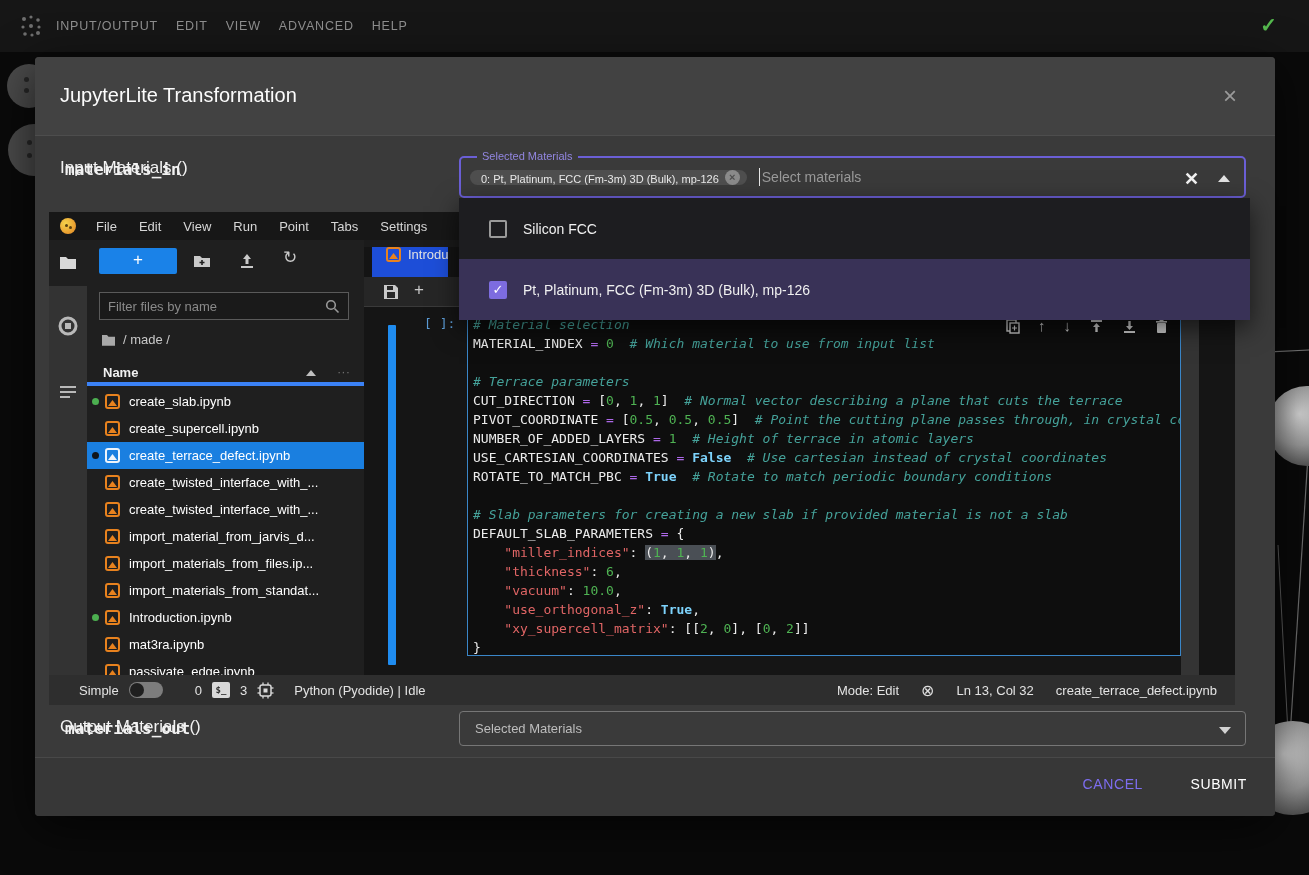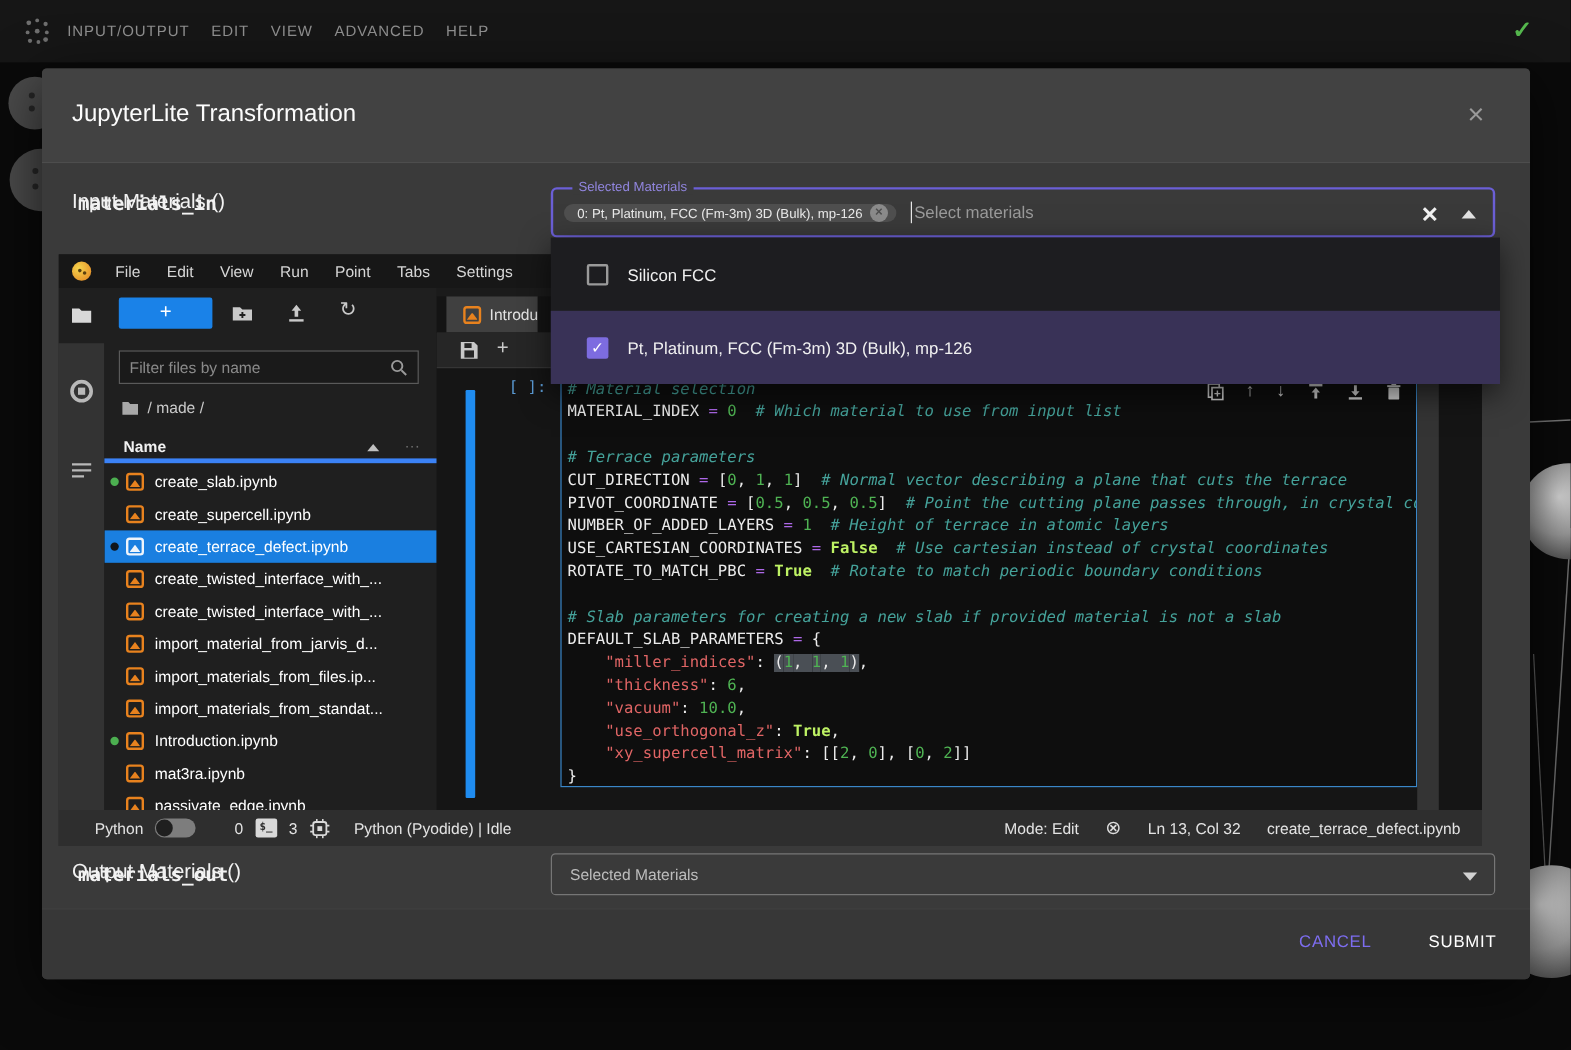--- a/index.html
+++ b/index.html
@@ -80,35 +80,35 @@
   .nb-icon { width:15px; height:15px; border:2px solid #e8821e; border-radius:3px; margin-left:6px; position:relative; flex:0 0 auto; overflow:hidden; }
   .nb-icon::after { content:""; position:absolute; left:1px; bottom:1px; width:9px; height:6px; background:#e8821e; clip-path:polygon(0 100%, 50% 0, 100% 100%); }
   .fb-row.selected .nb-icon { border-color:#eef4fb; }
   .fb-row.selected .nb-icon::after { background:#eef4fb; }
   .fb-name { color:#ffffff; font-size:13px; margin-left:9px; white-space:nowrap; }
   .fb-row.selected .fb-name { color:#fff; }
 
   
   .nbpanel { position:absolute; left:315px; top:28px; width:871px; height:435px; background:#1b1b1b; }
   .nb-tabbar { position:absolute; left:0; top:7px; width:871px; height:30px; background:#141414; }
-  .nb-tab { position:absolute; left:8px; top:0; width:76px; height:30px; background:#404040; display:flex; align-items:center; padding-left:8px; overflow:hidden; }
+  .nb-tab { position:absolute; left:8px; top:0; width:76px; height:30px; background:#1d4ed8; display:flex; padding-left:8px; overflow:hidden; }
   .nb-tab .tab-label { color:#e2e2e2; font-size:13px; margin-left:7px; white-space:nowrap; }
   .nb-toolbar { position:absolute; left:0; top:37px; width:871px; height:30px; background:#262626; border-bottom:1px solid #3a3a3a; }
   .nb-toolicon { position:absolute; top:6px; width:18px; height:18px; color:#c9c9c9; cursor:pointer; }
   .nb-plus { position:absolute; left:50px; top:3px; color:#c9c9c9; font-size:17px; cursor:pointer; }
   .nb-content { position:absolute; left:0; top:67px; width:871px; height:368px; background:#151515; }
   .cell-collapser { position:absolute; left:24px; top:18px; width:8px; height:340px; background:#1f8cf0; border-radius:1px; cursor:pointer; }
   .cell-prompt { position:absolute; left:60px; top:9px; font-family:"DejaVu Sans Mono", monospace; font-size:13px; color:#5b9bd5; }
   .cell { position:absolute; left:103px; top:5px; width:714px; height:344px; background:#0e0e0e; border:1px solid #3a86c8; overflow:hidden; }
   .code { position:absolute; left:5px; top:2px; font-family:"DejaVu Sans Mono", monospace; font-size:13px; line-height:19px; white-space:pre; }
   .seg-c { color:#45a29a; font-style:italic; }
   .seg-v { color:#ececec; }
   .seg-o { color:#ad68e8; }
   .seg-n { color:#4fb353; }
-  .seg-k { color:#bef264; font-weight:bold; }
+  .seg-k { color:#7dd3fc; font-weight:bold; }
   .seg-s { color:#e06565; }
   .seg-p { color:#ececec; }
   .hl { background:#4a4f55; }
   .cell-toolbar { position:absolute; right:12px; top:5px; display:flex; gap:18px; align-items:center; }
   .cell-toolbar .ct { color:#cfcfcf; font-size:15px; line-height:16px; cursor:pointer; }
   .nb-scrollgutter { position:absolute; left:817px; top:0px; width:18px; height:368px; background:#343434; }
 
   
   .jl-status { position:absolute; left:0; top:463px; width:1186px; height:30px; background:#2e2e2e; display:flex; align-items:center; color:#e3e3e3; font-size:13px; }
   .st-left { display:flex; align-items:center; margin-left:30px; gap:10px; }
@@ -375,21 +375,21 @@
                   <rect x="4.5" y="0.5" width="4" height="1.6" fill="#cfcfcf"></rect>
               </svg>
             </div>
           </div>
           <div class="nb-scrollgutter"></div>
         </div>
       </div>
 
       <div class="jl-status">
         <div class="st-left">
-          <span>Python</span>
+          <span>Simple</span>
           <span class="toggle">
               <span class="knob"></span>
             </span>
           <span style="margin-left:22px;">0</span>
           <span class="term-icon">$_</span>
           <span>3</span>
           <svg width="17" height="17" viewBox="0 0 17 17">
             <rect x="3" y="3" width="11" height="11" rx="2" fill="none" stroke="#d9d9d9" stroke-width="1.5"></rect>
             <rect x="6.5" y="6.5" width="4" height="4" fill="#d9d9d9"></rect>
             <g stroke="#d9d9d9" stroke-width="1.3">

